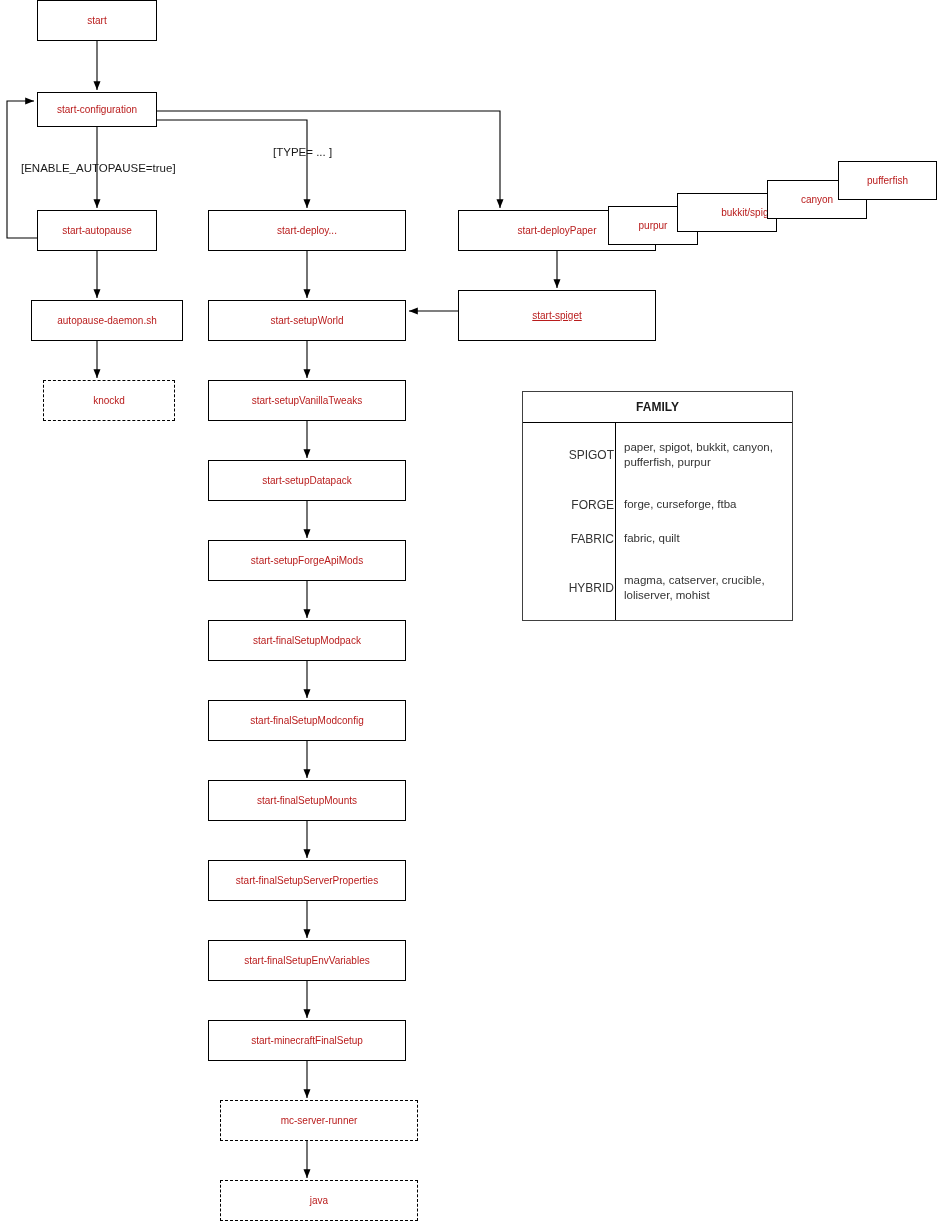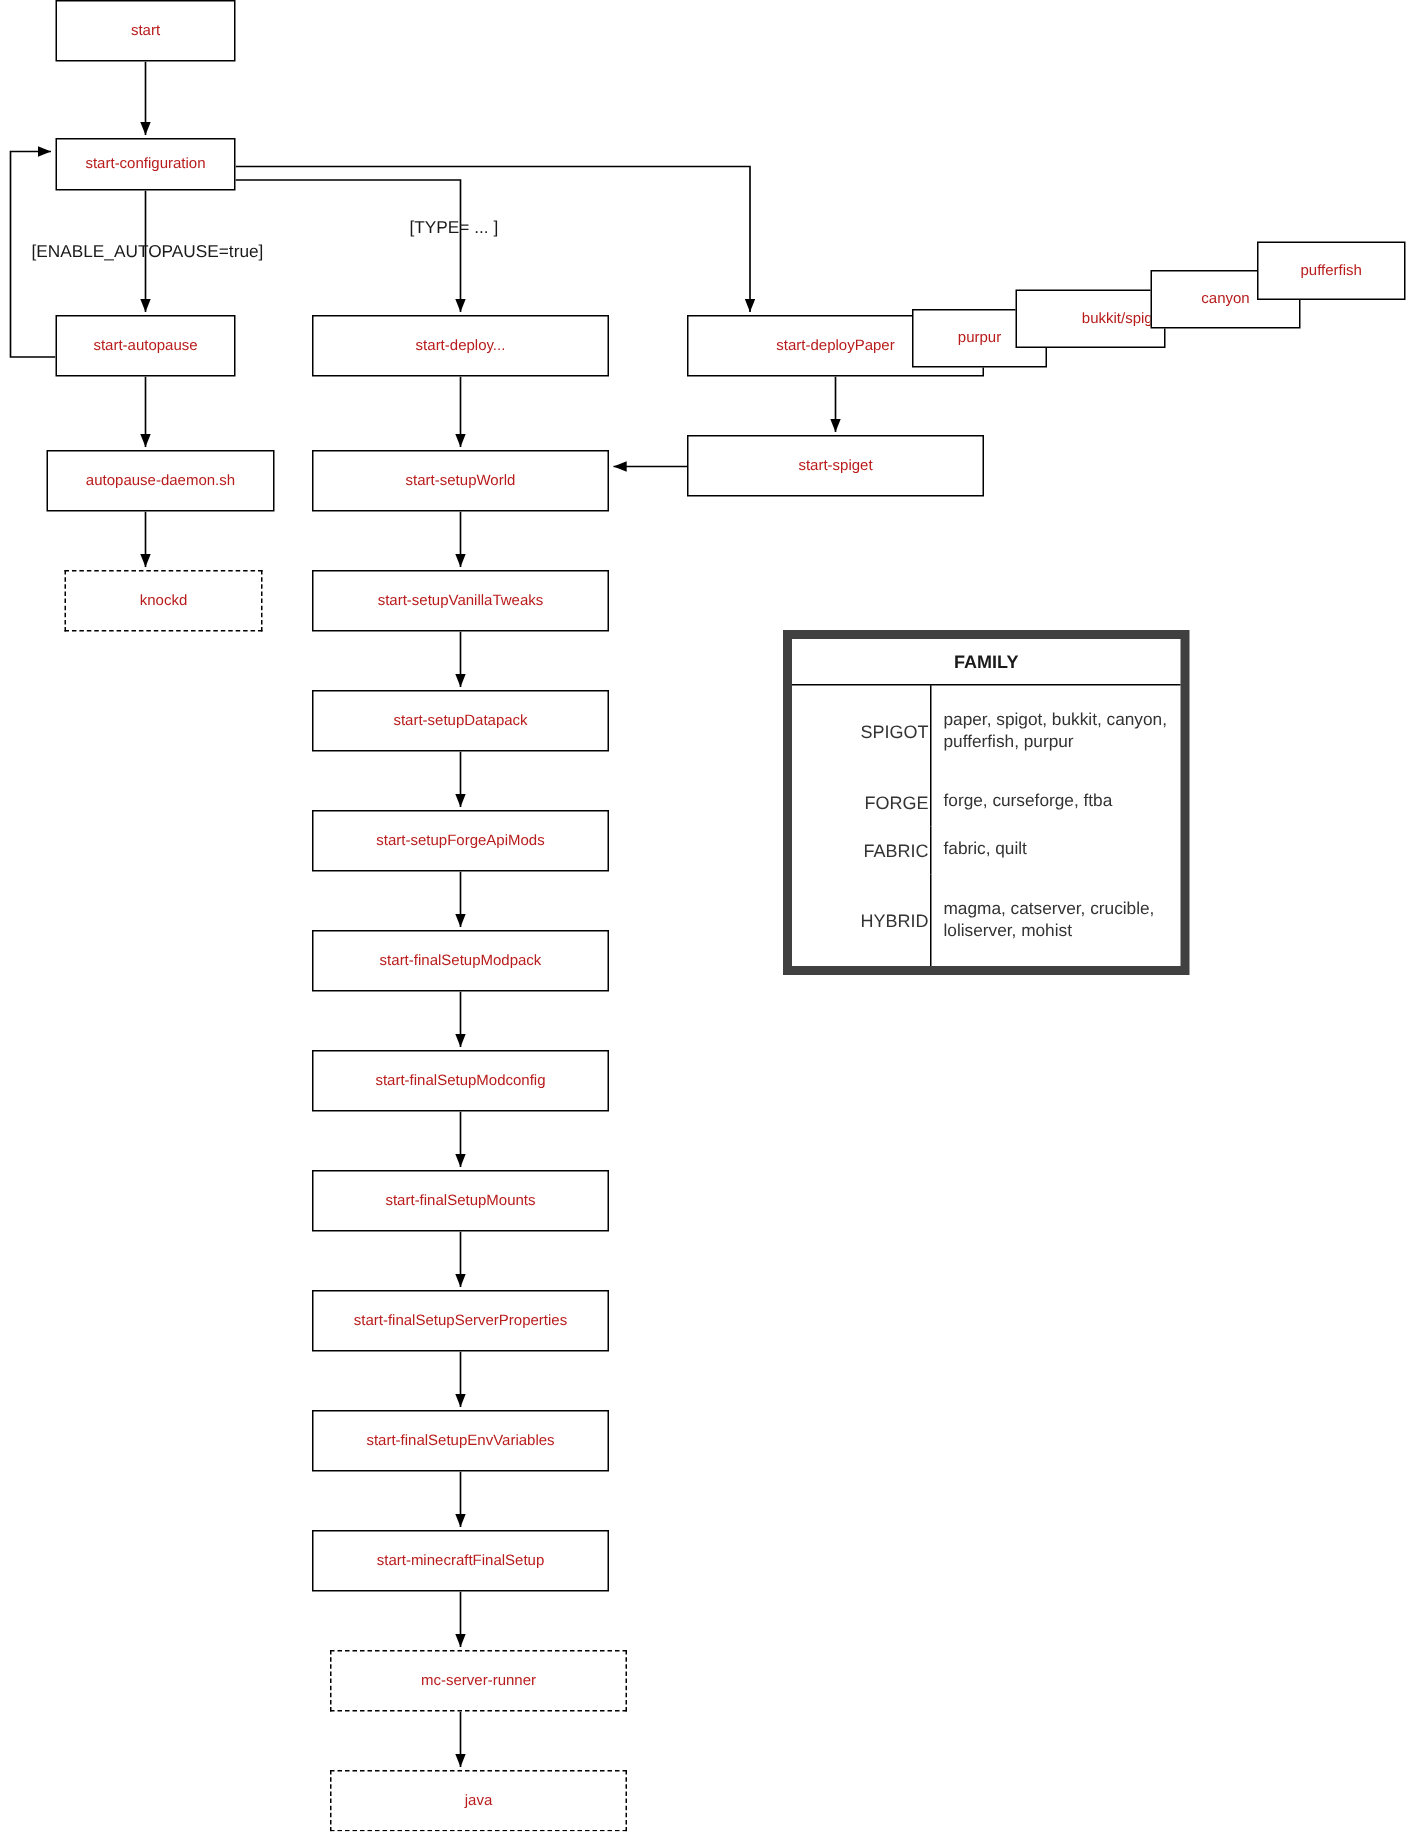--- a/index.html
+++ b/index.html
@@ -47,24 +47,23 @@
     position: absolute;
     color: #1a1a1a;
     font-size: 11.5px;
     white-space: nowrap;
     z-index: 4;
     background: transparent;
   }
   .legend {
     position: absolute;
     box-sizing: border-box;
-    border: 6px solid #404040;
+    border: 1px solid #404040;
     background: #ffffff;
     z-index: 5;
-    margin-top: 29px;
   }
   .legend table {
     border-collapse: collapse;
     width: 100%;
     height: 100%;
   }
   .legend th {
     border-bottom: 1px solid #000000;
     font-size: 12px;
     color: #1a1a1a;
@@ -141,21 +140,21 @@
   <div class="node" style="left: 208px; top: 860px; width: 198px; height: 41px;">start-finalSetupServerProperties</div>
   <div class="node" style="left: 208px; top: 940px; width: 198px; height: 41px;">start-finalSetupEnvVariables</div>
   <div class="node" style="left: 208px; top: 1020px; width: 198px; height: 41px;">start-minecraftFinalSetup</div>
   <div class="node dashed" style="left: 208px; top: 1100px; width: 198px; height: 41px;">mc-server-runner</div>
   <div class="node dashed" style="left: 208px; top: 1180px; width: 198px; height: 41px;">java</div>
   <div class="node" style="left: 458px; top: 210px; width: 198px; height: 41px;">start-deployPaper</div>
   <div class="node" style="left: 608px; top: 206px; width: 90px; height: 39px; z-index: 10;">purpur</div>
   <div class="node" style="left: 677px; top: 193px; width: 100px; height: 39px; z-index: 11; padding-left: 44px;">bukkit/spigot</div>
   <div class="node" style="left: 767px; top: 180px; width: 100px; height: 39px; z-index: 12;">canyon</div>
   <div class="node" style="left: 838px; top: 161px; width: 99px; height: 39px; z-index: 13;">pufferfish</div>
-  <div class="node" style="left: 458px; top: 290px; width: 198px; height: 41px;">start-spiget</div>
+  <div class="node" style="left: 458px; top: 290px; width: 198px; height: 51px; text-decoration: underline;">start-spiget</div>
 
   <div class="edge-label" style="left: 21px; top: 162px;">[ENABLE_AUTOPAUSE=true]</div>
   <div class="edge-label" style="left: 273px; top: 146px;">[TYPE= ... ]</div>
 
   <div class="legend" id="family-legend" style="left: 522px; top: 391px; width: 271px; height: 230px;">
     <table>
       <thead>
         <tr>
           <th colspan="2">FAMILY</th>
         </tr>

